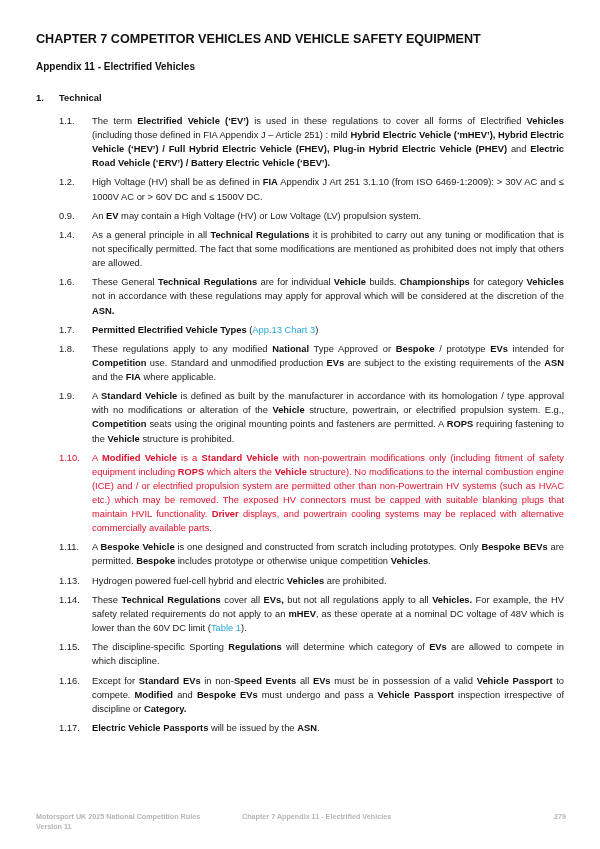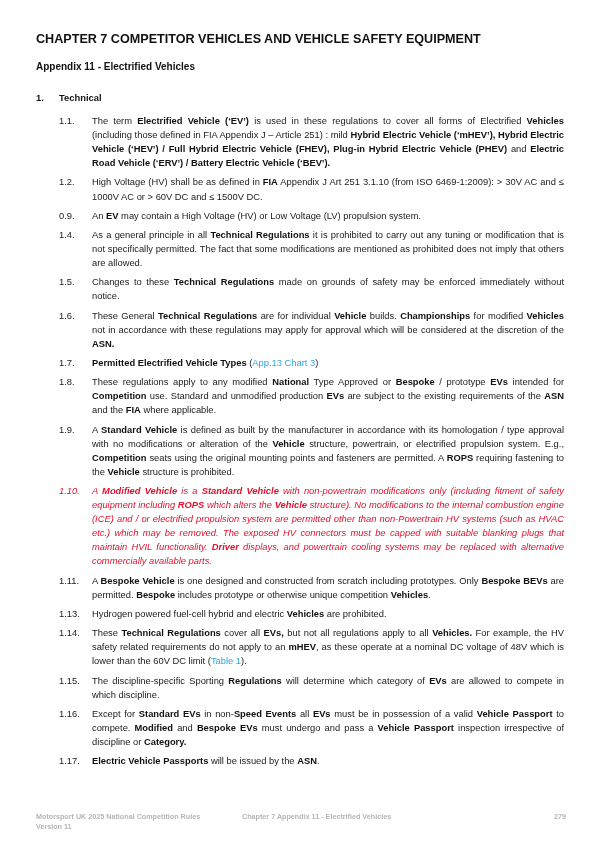--- a/index.html
+++ b/index.html
@@ -22,21 +22,21 @@
   .section-heading .num { display: inline-block; width: 23px; }
   .clauses {
     position: absolute; left: 59px; top: 114px; width: 505px;
   }
   .clause {
     display: flex; font-size: 9.35px; line-height: 14.1px; margin-bottom: 5.1px;
   }
   .clause .num { width: 33px; flex: 0 0 33px; }
   .clause .text { flex: 1; text-align: justify; }
   .clause b { font-weight: bold; color: #111; }
-  .clause.red { color: #e0102e; font-style: italic; }
+  .clause.red { color: #e0102e; }
   .clause.red b { color: #e0102e; }
   .link { color: #29a8e0; font-weight: normal; cursor: pointer; }
   .footer {
     position: absolute; left: 36px; top: 812px; width: 530px;
     font-size: 7.2px; color: #b5b5b5; font-weight: bold; line-height: 10px;
   }
   .footer .f-left { position: absolute; left: 0; top: 0; width: 200px; }
   .footer .f-mid { position: absolute; left: 206px; top: 0; }
   .footer .f-page { position: absolute; right: 0; top: 0; }
 </style>
@@ -60,26 +60,22 @@
     </div>
     <div class="clause">
       <span class="num">0.9.</span>
       <span class="text"><span>An </span><b>EV</b><span> may contain a High Voltage (HV) or Low Voltage (LV) propulsion system.</span></span>
     </div>
     <div class="clause">
       <span class="num">1.4.</span>
       <span class="text"><span>As a general principle in all </span><b>Technical Regulations</b><span> it is prohibited to carry out any tuning or modification that is not specifically permitted. The fact that some modifications are mentioned as prohibited does not imply that others are allowed.</span></span>
     </div>
     <div class="clause">
-      <span class="num">1.5.</span>
-      <span class="text"><span>Changes to these </span><b>Technical Regulations</b><span> made on grounds of safety may be enforced immediately without notice.</span></span>
-    </div>
-    <div class="clause">
       <span class="num">1.6.</span>
-      <span class="text"><span>These General </span><b>Technical Regulations</b><span> are for individual </span><b>Vehicle</b><span> builds. </span><b>Championships</b><span> for modified </span><b>Vehicles</b><span> not in accordance with these regulations may apply for approval which will be considered at the discretion of the </span><b>ASN.</b></span>
+      <span class="text"><span>These General </span><b>Technical Regulations</b><span> are for individual </span><b>Vehicle</b><span> builds. </span><b>Championships</b><span> for category </span><b>Vehicles</b><span> not in accordance with these regulations may apply for approval which will be considered at the discretion of the </span><b>ASN.</b></span>
     </div>
     <div class="clause">
       <span class="num">1.7.</span>
       <span class="text"><b>Permitted Electrified Vehicle Types</b><span> (</span><a class="link">App.13 Chart 3</a><span>)</span></span>
     </div>
     <div class="clause">
       <span class="num">1.8.</span>
       <span class="text"><span>These regulations apply to any modified </span><b>National</b><span> Type Approved or </span><b>Bespoke</b><span> / prototype </span><b>EVs</b><span> intended for </span><b>Competition</b><span> use. Standard and unmodified production </span><b>EVs</b><span> are subject to the existing requirements of the </span><b>ASN</b><span> and the </span><b>FIA</b><span> where applicable.</span></span>
     </div>
     <div class="clause">

